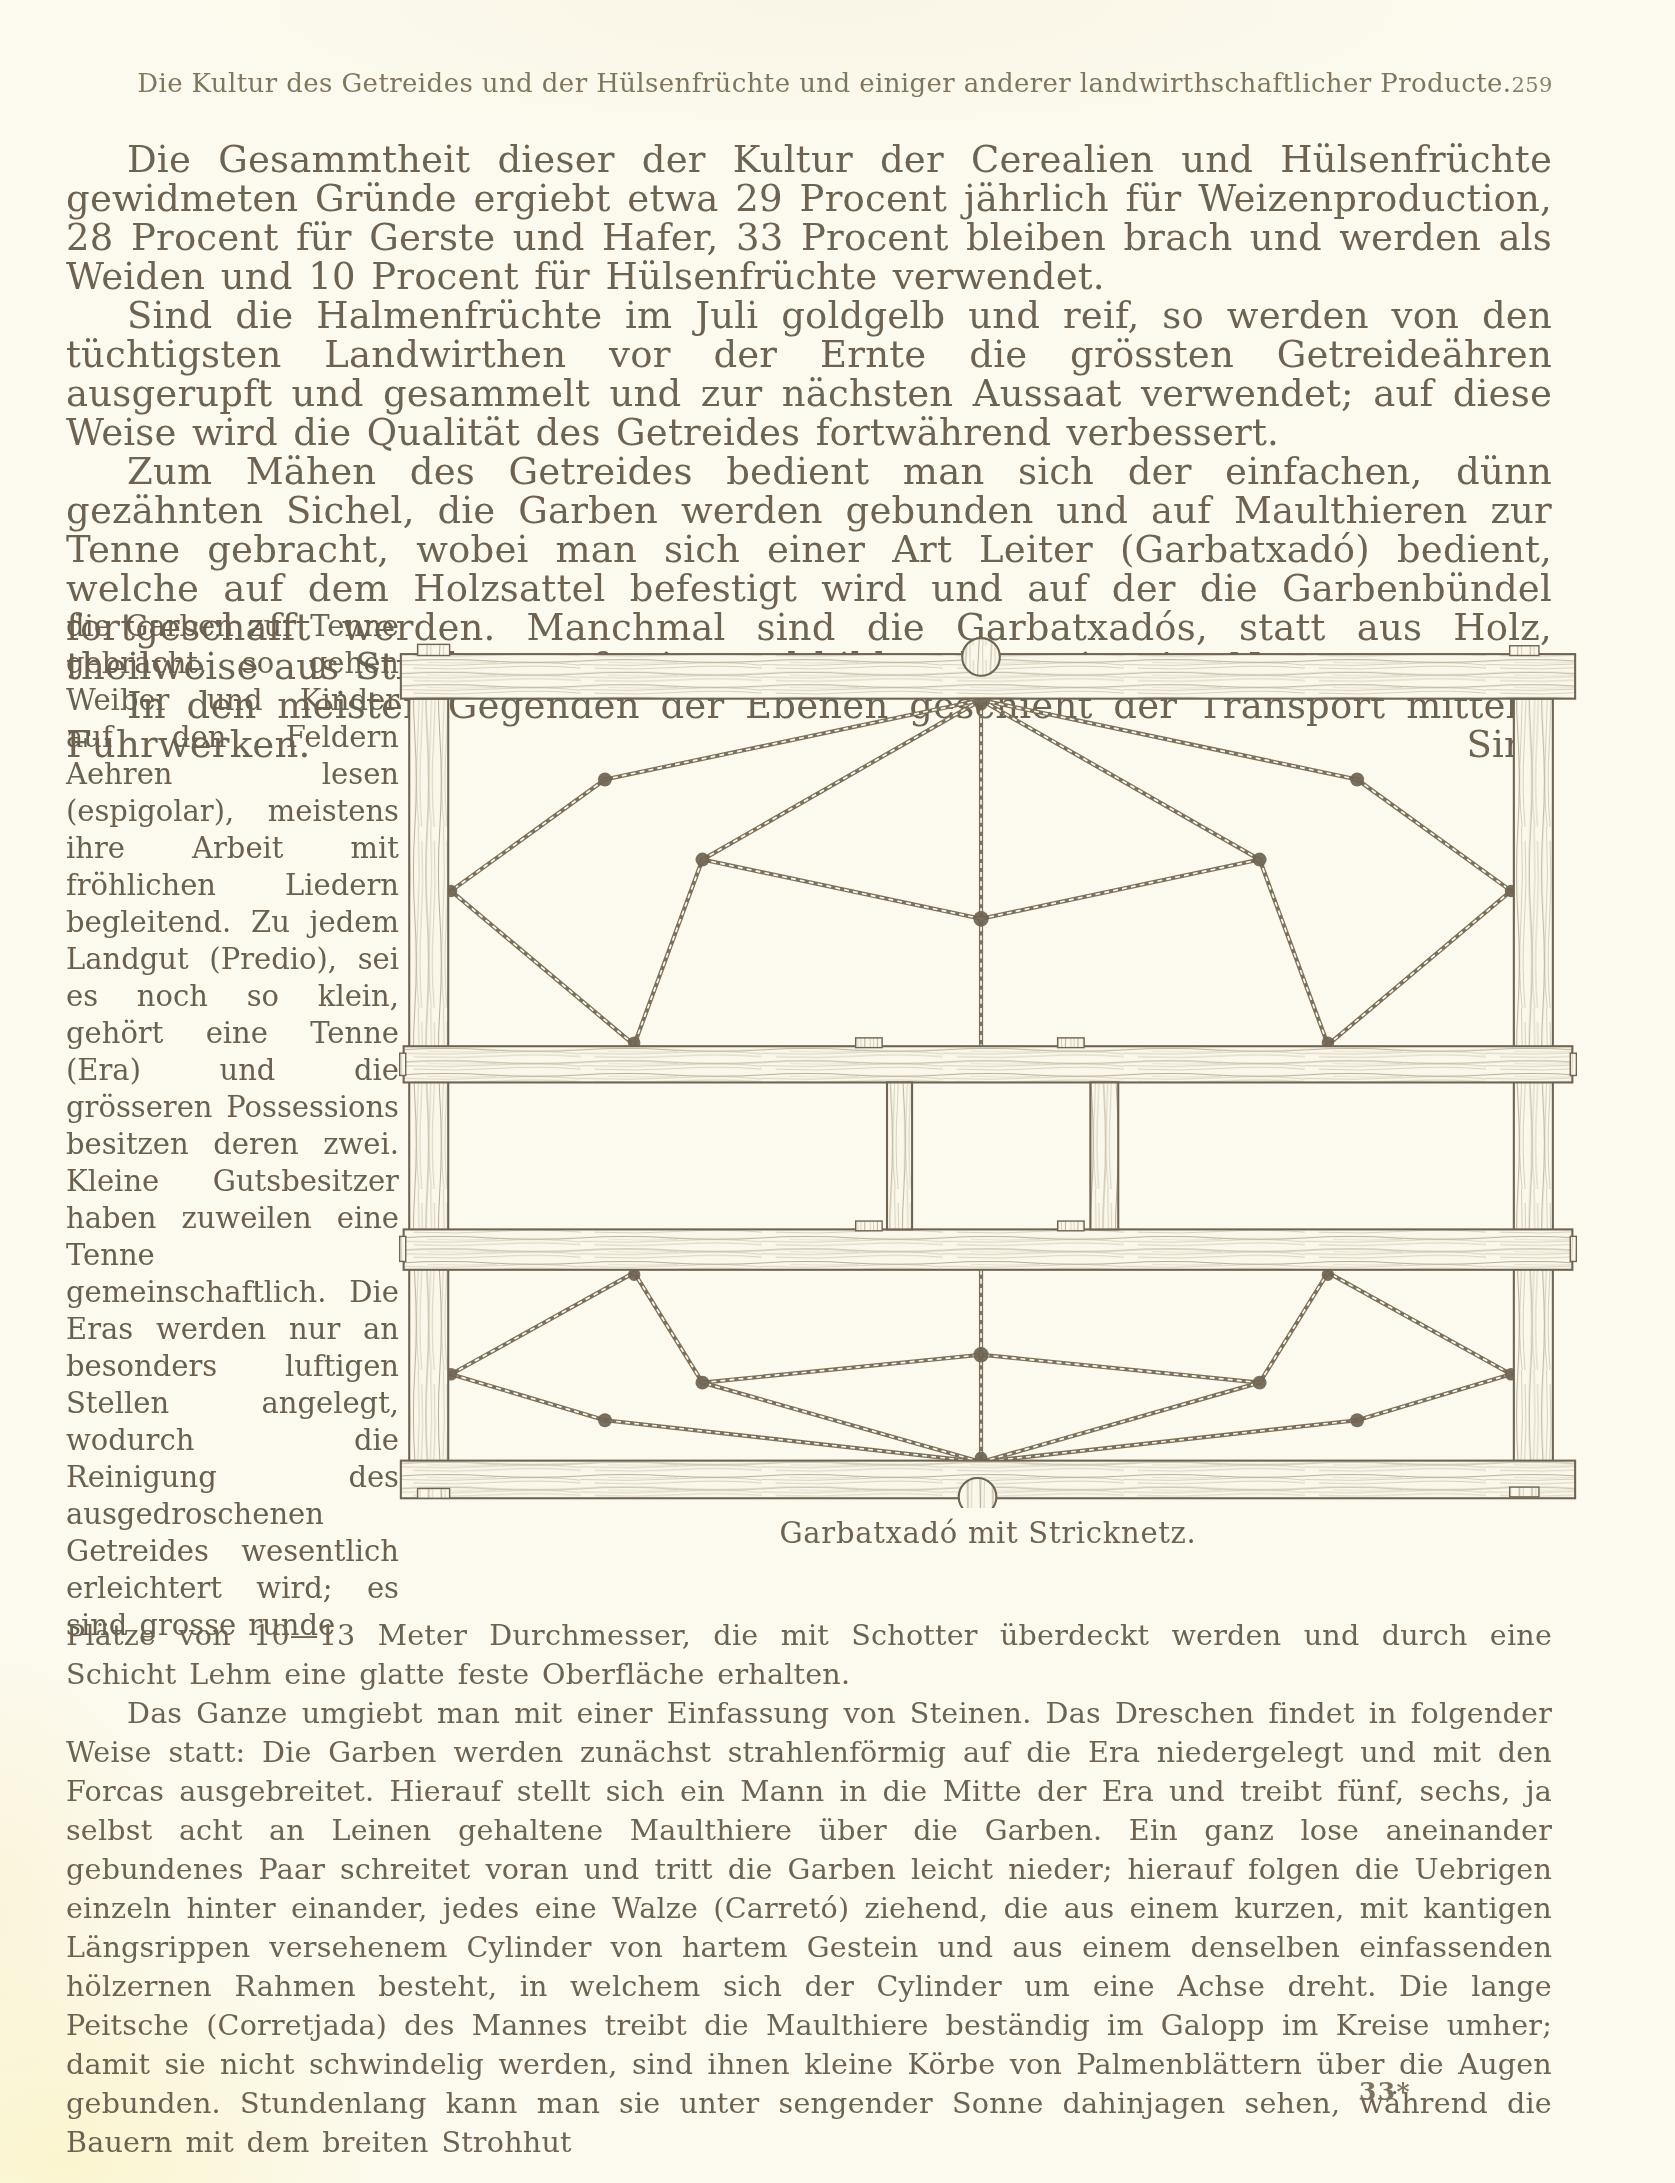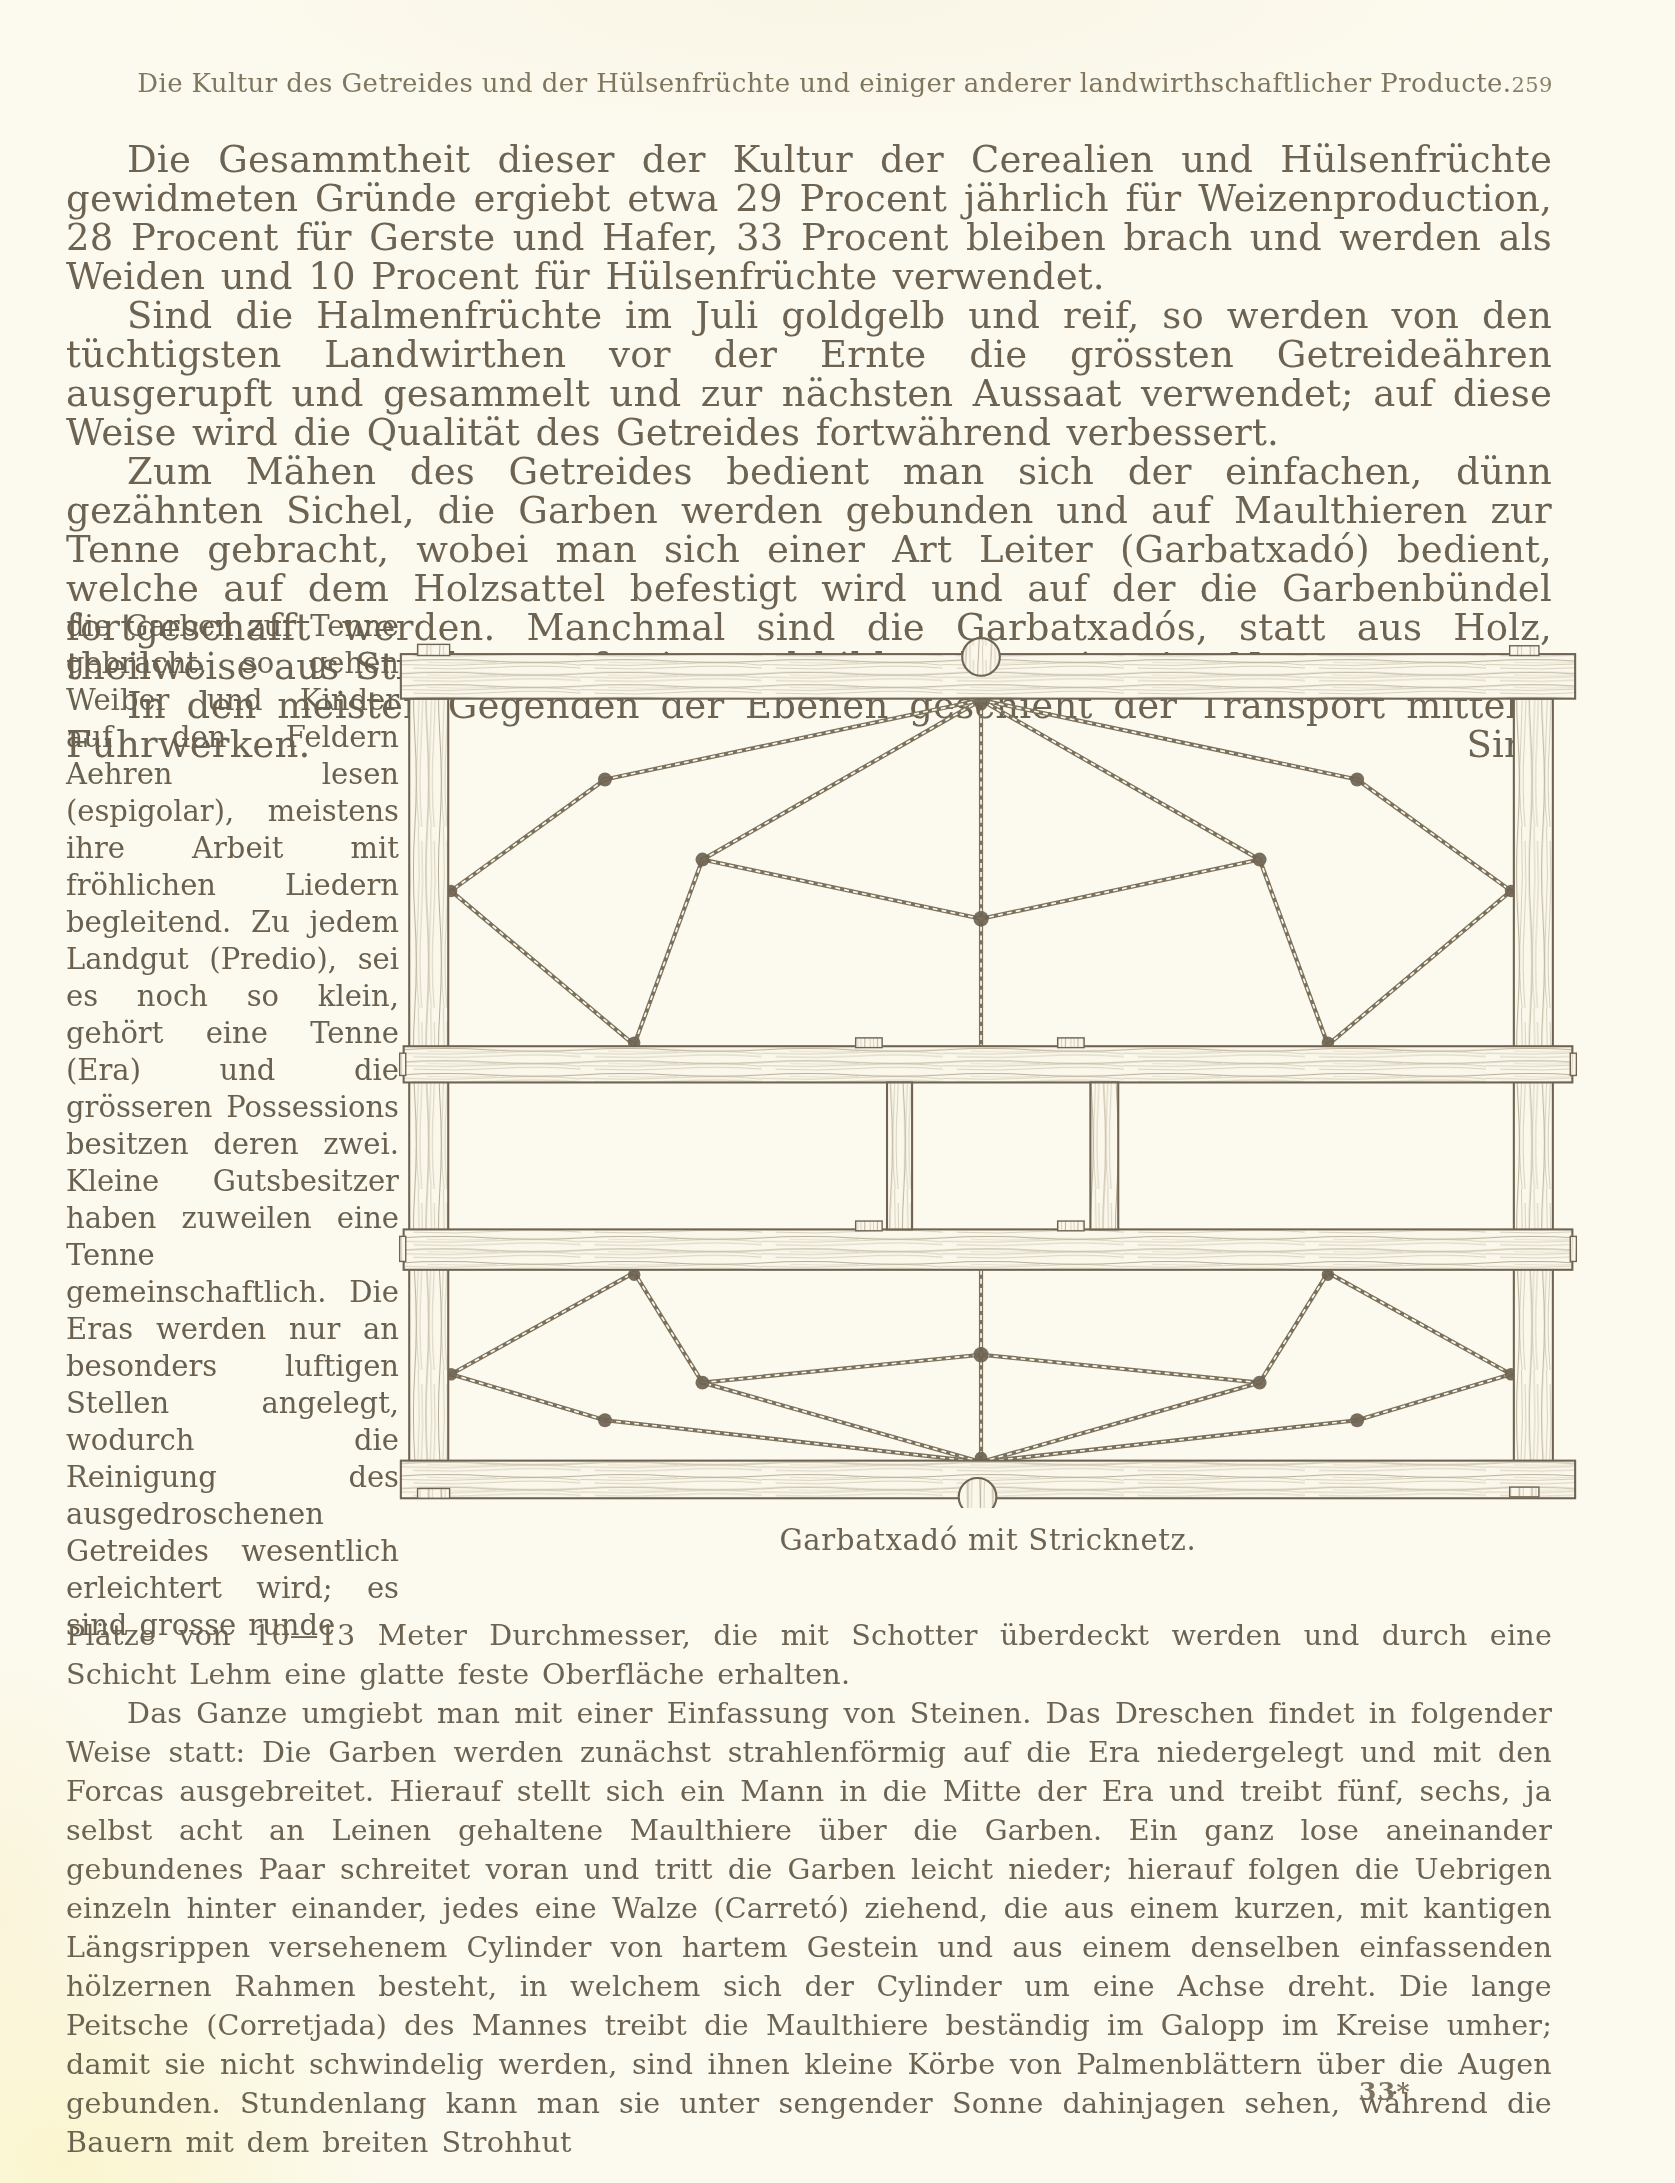--- a/index.html
+++ b/index.html
@@ -39,21 +39,21 @@
     text-align: justify; word-spacing: 2.8px;
     color: #6a604f;
   }
   .fig {
     position: absolute;
     top: 636px; left: 399px; width: 1178px; margin: 0;
     display: flex; flex-direction: column; align-items: center;
   }
   .fig svg { width: 1178px; height: 872px; display: block; }
   .caption {
-    margin-top: 15px;
+    margin-top: 8px;
     font-size: 29px; letter-spacing: 0.7px; color: #6d6352;
     text-align: center;
   }
   .text-bottom {
     position: absolute;
     top: 1580px; left: 66px; width: 1486px;
     font-size: 28.6px; line-height: 39px;
     text-align: justify; word-spacing: 3.5px; letter-spacing: 0.2px; margin-top: 36px;
   }
   .par.cont { text-indent: 0; }

